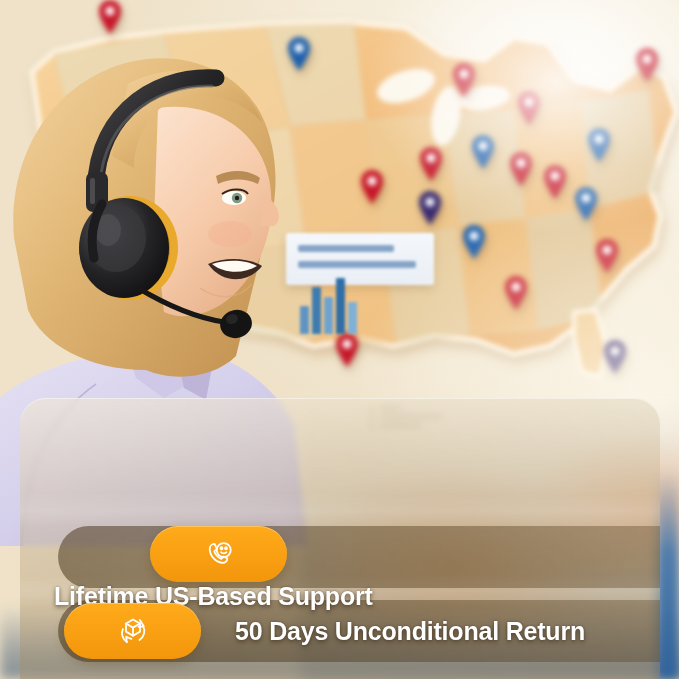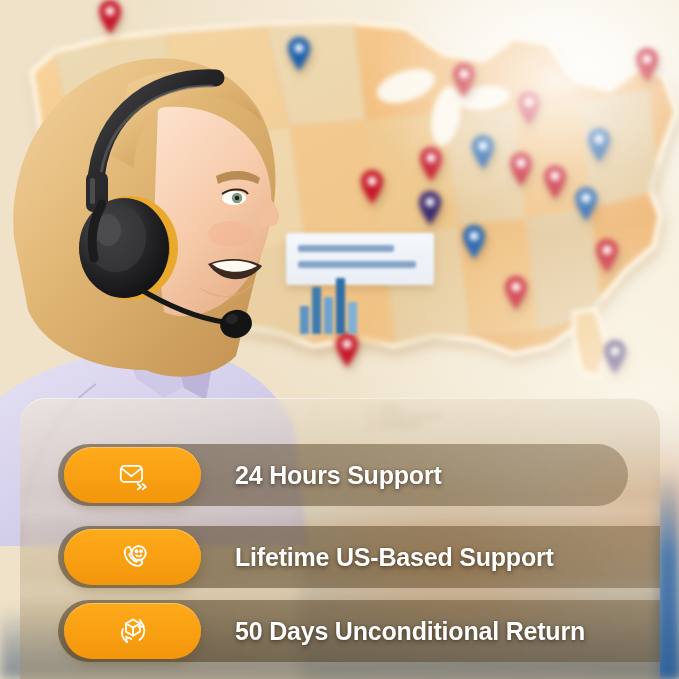--- a/index.html
+++ b/index.html
@@ -172,21 +172,21 @@
     padding: 0;
   }
   .feature-row {
     position: absolute;
     left: 0;
     height: 62px;
     display: flex;
     align-items: center;
   }
   .feature-row.r1 { top: 46px;  }
-  .feature-row.r2 { top: 128px; }
+  .feature-row.r2 { top: 128px; flex-direction: column; }
   .feature-row.r3 { top: 202px; }
 
   
   .row-bar {
     position: absolute;
     left: 38px;
     top: 0;
     height: 62px;
     border-radius: 31px;
     background: linear-gradient(90deg, rgba(62,44,18,.50) 0%, rgba(72,52,22,.42) 55%, rgba(80,58,26,.33) 100%);
@@ -535,34 +535,20 @@
     <div class="desk-strip"></div>
     <div class="blue-edge"></div>
   </div>
 
   <div class="glass">
     <div class="glass-sheen"></div>
     <div class="glass-sheen s2"></div>
 
     <div class="rows">
 
-      <div class="feature-row r1">
-        <div class="row-bar"></div>
-        <div class="icon-pill">
-          <span>
-            <svg viewBox="0 0 32 32" aria-hidden="true">
-              <rect x="4.5" y="7.5" width="20" height="15" rx="3.5"></rect>
-              <path d="M5.5,10 L14.5,17.2 L23.5,10"></path>
-              <path d="M20.5,24.5 L23.5,27 L20.5,29.5"></path>
-              <path d="M25,24.5 L28,27 L25,29.5"></path>
-            </svg>
-          </span>
-        </div>
-        <div class="feature-label">24 Hours Support</div>
-      </div>
 
       <div class="feature-row r2">
         <div class="row-bar"></div>
         <div class="icon-pill">
           <span>
             <svg viewBox="0 0 32 32" aria-hidden="true">
               <path d="M12.8,6.4 C10.2,6.4 8.2,8.5 8.2,11.1 C8.2,17.8 13.6,23.6 20.1,24.3
                        C22.6,24.6 24.8,22.7 24.8,20.2 L21.6,18.3 L19.1,20.6
                        C16.2,19.3 13.6,16.6 12.5,13.6 L14.9,11.2 Z"></path>
               <circle cx="21.4" cy="12.3" r="6.6"></circle>

